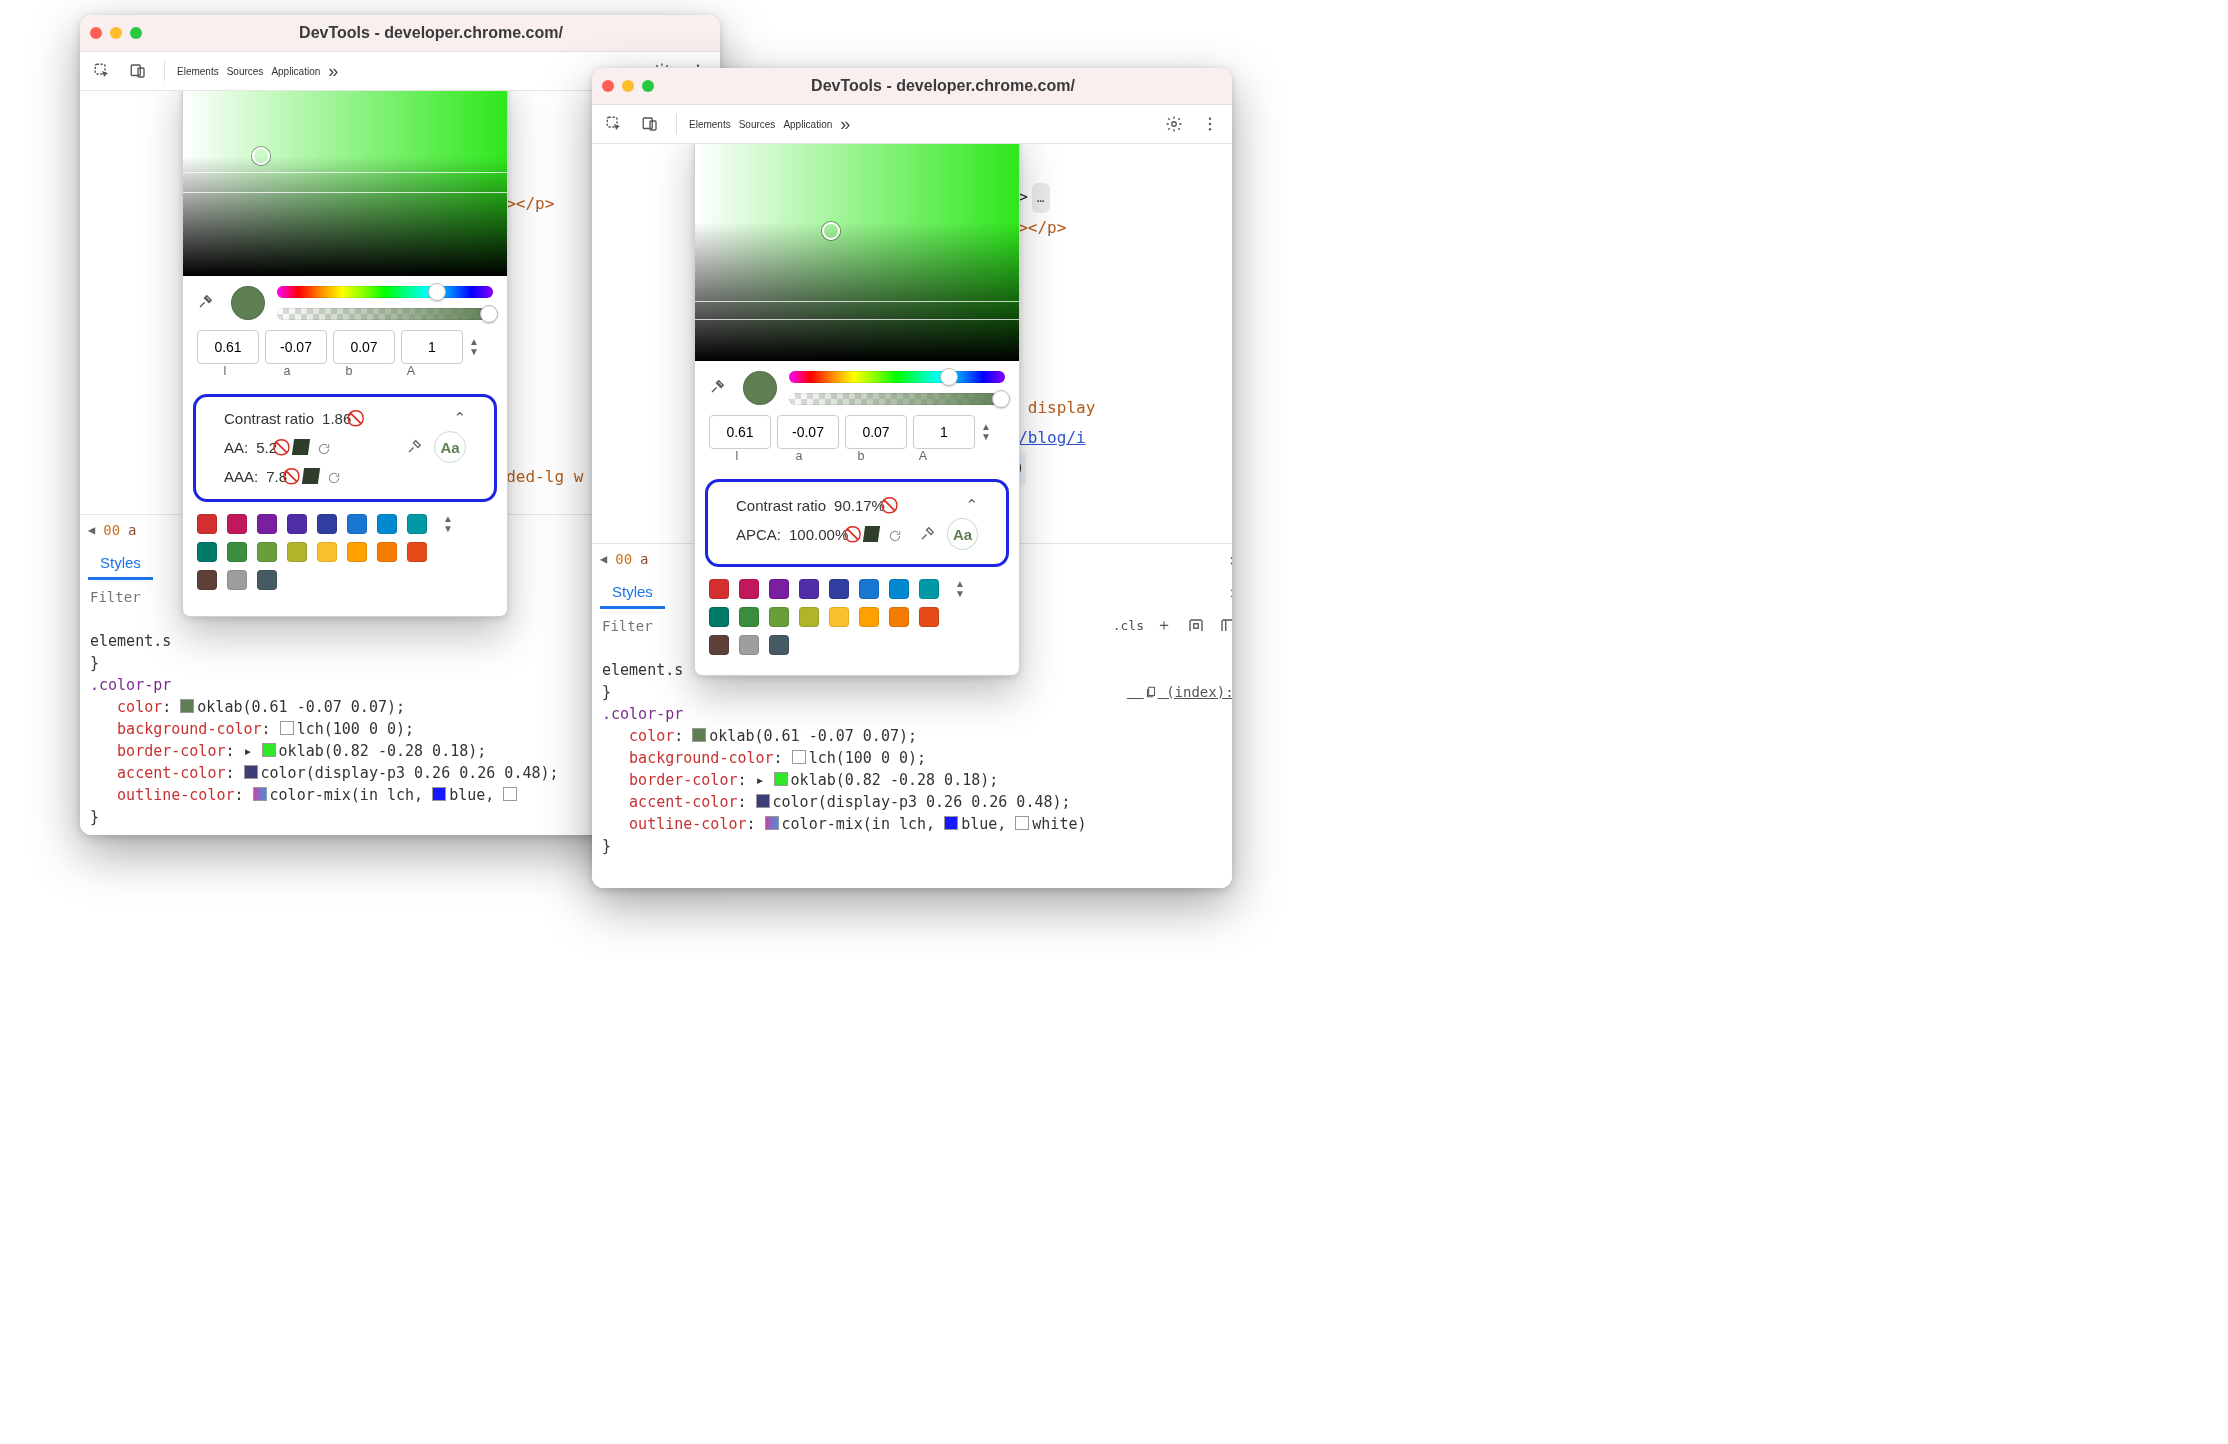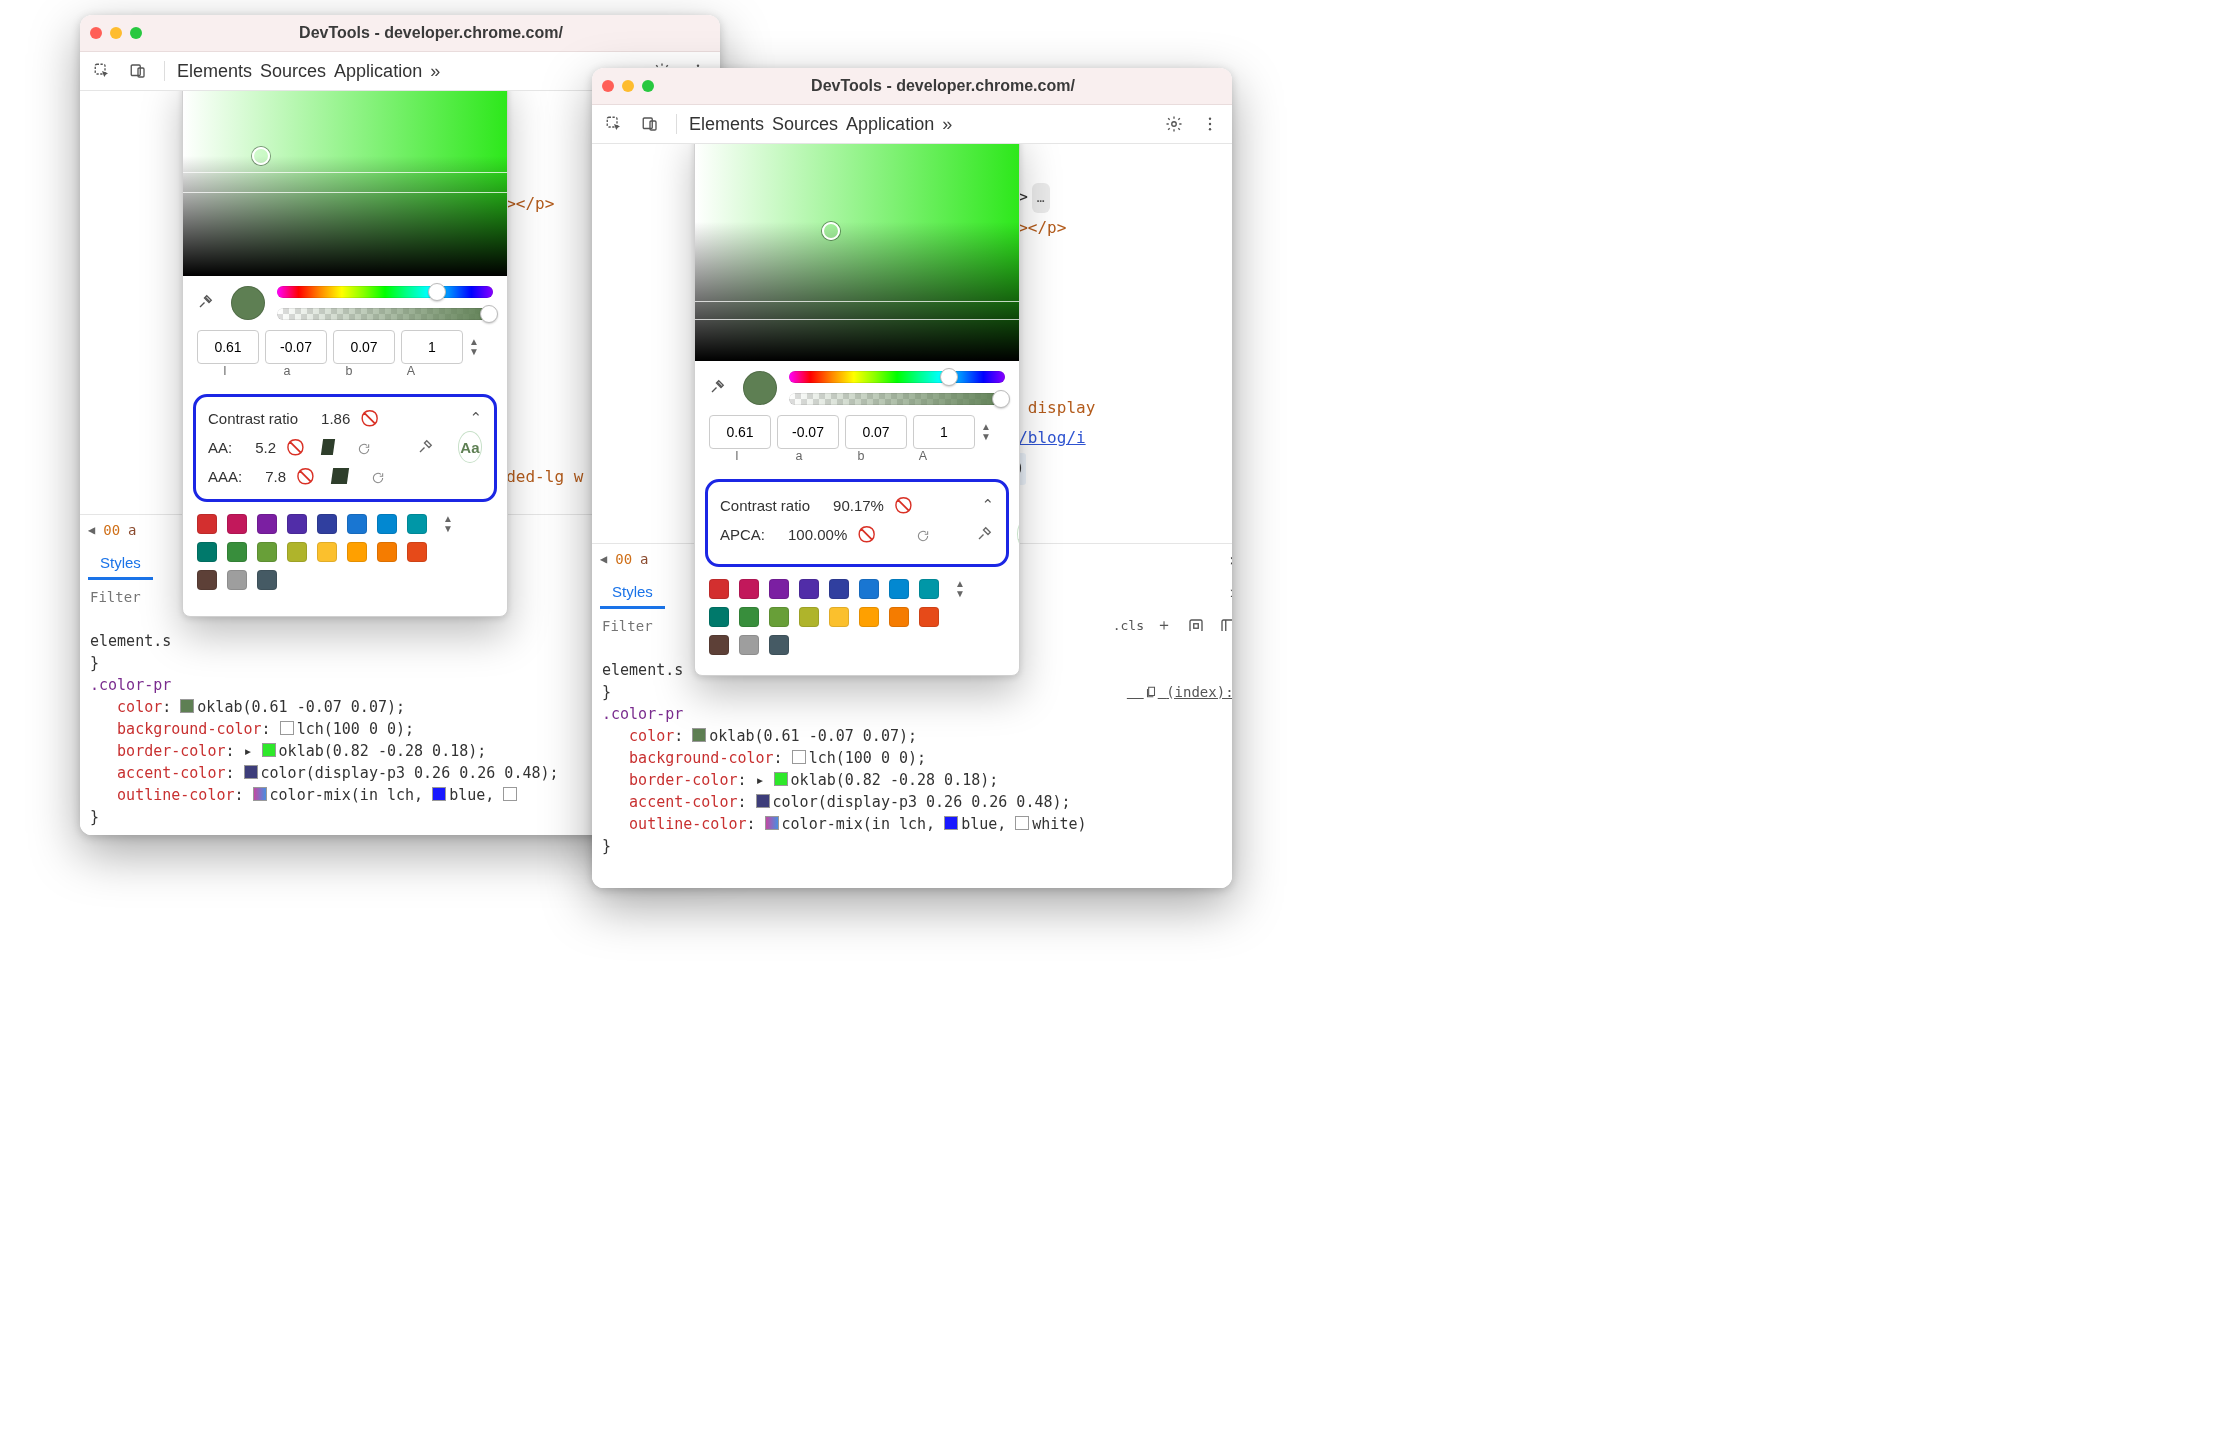--- a/index.html
+++ b/index.html
@@ -59,21 +59,21 @@
     display:flex; align-items:center; gap:8px;
     padding: 0 8px;
     border-bottom: 1px solid var(--border-light);
     font-size:15px;
     position:relative;
   }
   .iconbtn {
     width:28px;height:28px;display:flex;align-items:center;justify-content:center;
     color:#555;border-radius:4px;font-size:15px;
   }
-  .tabs-overlap { font-size:18px; color:#333; white-space:nowrap; }
+  .tabs-overlap { font-size:10px; color:#333; white-space:nowrap; }
   .chevmore { font-size:18px; color:#444; }
   .toolbar .sp { flex:1; }
   
   .body { position:relative; height: calc(100% - 36px - 38px); overflow:hidden; background:#fff;}
   .codebg {
     position:absolute; inset:0;
     font-family: "SF Mono", Menlo, Consolas, monospace;
     font-size:16px; line-height: 30px;
     padding: 8px 12px;
     white-space: pre;
@@ -196,21 +196,21 @@
   .cp-labels { display:flex; gap:6px; padding:0 14px 10px 14px; font-size:12.5px; color:#666;}
   .cp-labels span { width:56px; text-align:center;}
   
   .cp-contrast {
     margin: 6px 10px;
     border:3px solid var(--accent-blue);
     border-radius:14px;
     padding:8px 12px 10px 12px;
     font-size:15px; color:#333;
   }
-  .cp-contrast .line { display:flex; align-items:center; gap:23px; margin:4px 0;}
+  .cp-contrast .line { display:flex; align-items:center; gap:8px; margin:4px 16px;}
   .noicon { color: var(--no-red); font-weight:800; font-size:16px;}
   .sw2 {
     width:16px;height:16px;position:relative;display:inline-block;vertical-align:-3px;
   }
   .sw2::before{content:'';position:absolute;inset:0;background:#2e3e2b;transform:skewX(-8deg);}
   .sw2::after {content:'';position:absolute;right:-8px;top:-2px;font-size:12px;color:#777;}
   .reload{width:14px;height:14px;color:#888;display:inline-flex;}
   .expand-caret { color:#555; margin-left:auto;}
   .Aa {
     width:30px;height:30px;border-radius:50%;border:1px solid #c7e0c8;

